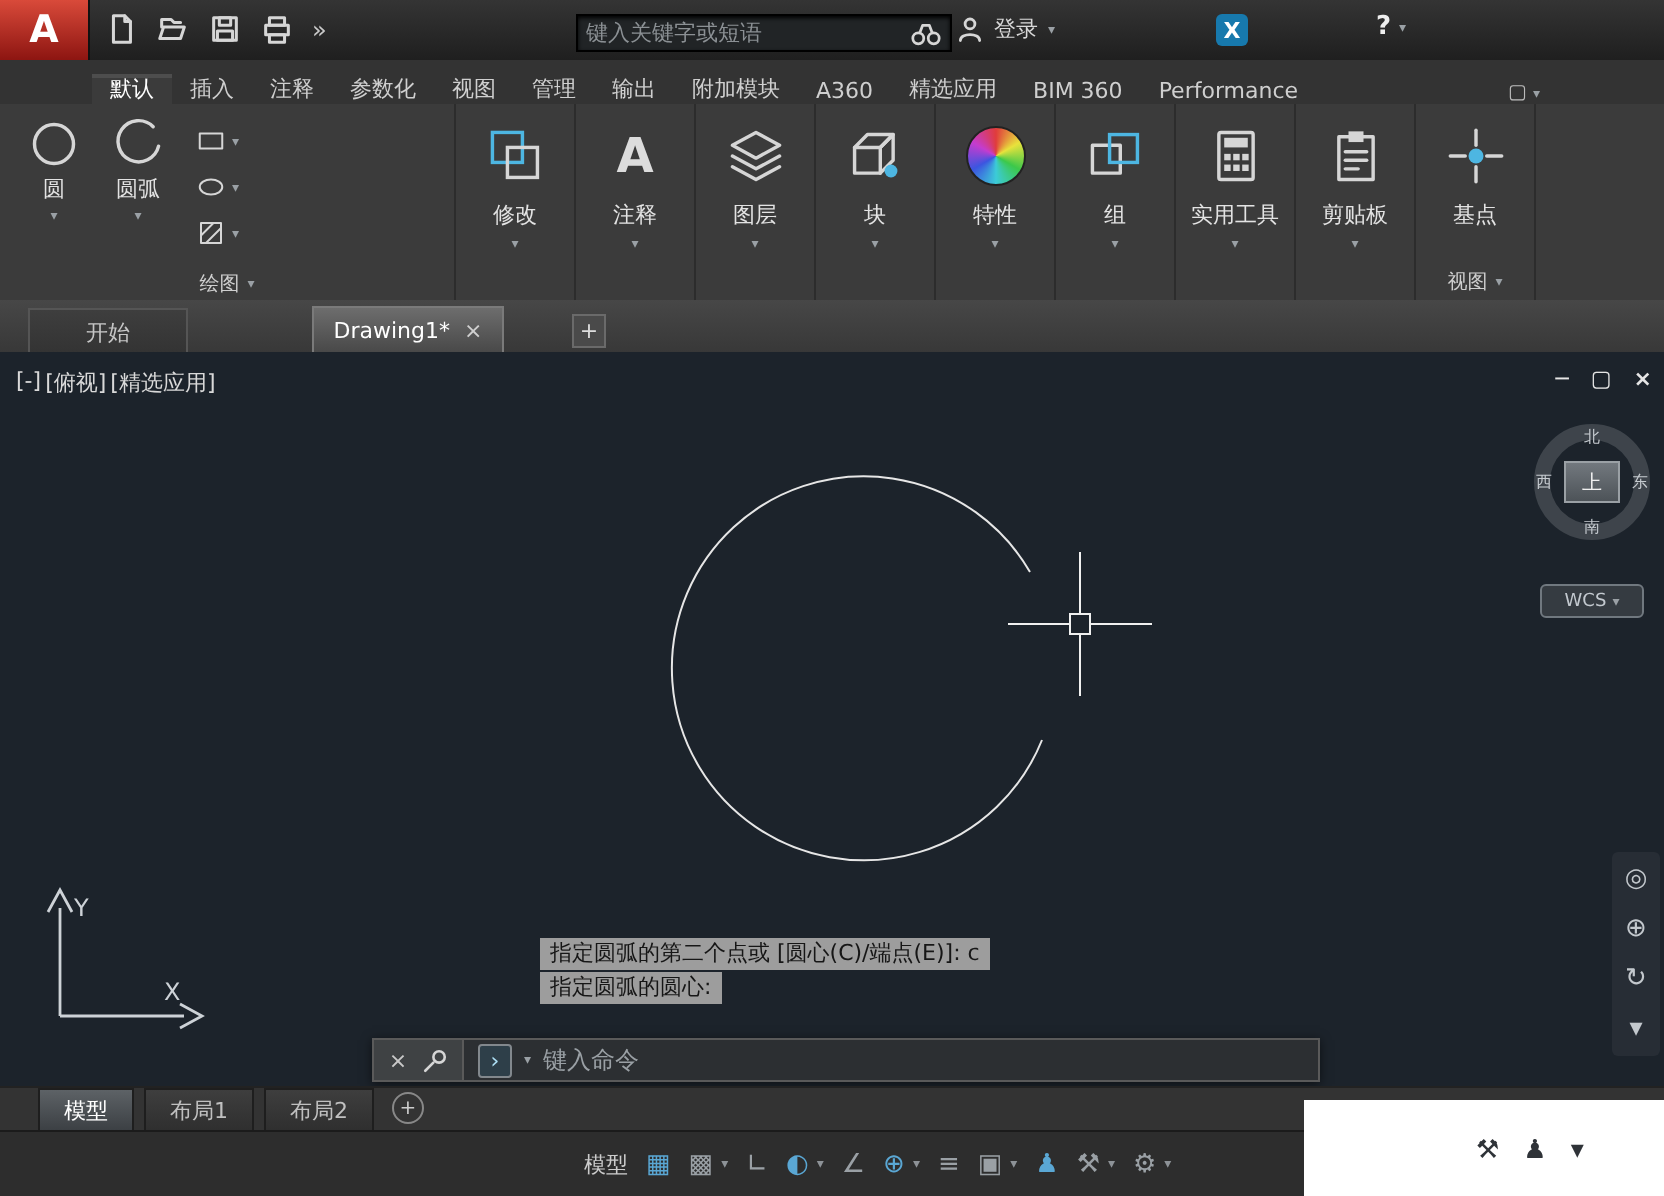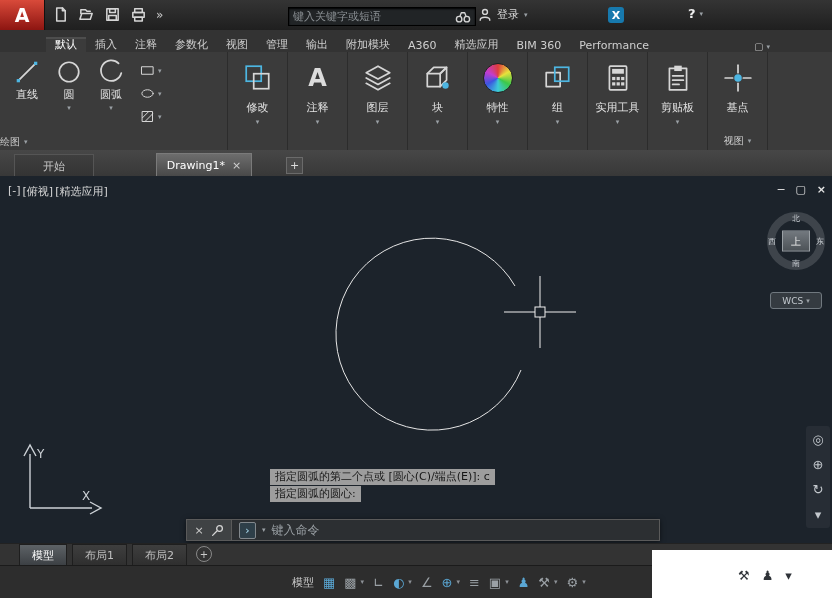--- a/index.html
+++ b/index.html
@@ -34,21 +34,21 @@
   
   .rbody{position:absolute;left:0;top:52px;right:0;height:98px;background:#3b3b3b;border-bottom:1px solid #272727;display:flex;}
   .ic{stroke:#d6d6d6;fill:none;stroke-width:1.6;stroke-linecap:round;stroke-linejoin:round;}
   .drawp{width:228px;position:relative;border-right:1px solid #2c2c2c;display:flex;padding:3px 0 16px 6px;box-sizing:border-box;}
   .tool{width:42px;display:flex;flex-direction:column;align-items:center;gap:2px;padding-top:4px;}
   .tool svg{width:26px;height:26px;}
   .tlbl{font-size:11px;color:#e3e3e3;white-space:nowrap;}
   .sgrid{display:flex;flex-direction:column;gap:8px;margin-left:8px;padding-top:8px;}
   .srowi{display:flex;align-items:center;gap:3px;}
   .srowi svg{width:15px;height:15px;}
-  .pstrip{position:absolute;left:0;right:0;bottom:0;height:16px;display:flex;align-items:center;justify-content:flex-start;gap:4px;
+  .pstrip{position:absolute;left:0;right:0;bottom:0;height:16px;display:flex;align-items:center;justify-content:center;gap:4px;
           font-size:10px;color:#cfcfcf;}
   .bigp{width:60px;position:relative;border-right:1px solid #2c2c2c;display:flex;flex-direction:column;align-items:center;
         padding-top:7px;gap:3px;box-sizing:border-box;}
   .bigp .bicon{height:38px;display:flex;align-items:center;justify-content:center;}
   .bigp svg{width:30px;height:30px;}
   .blbl{font-size:11px;color:#e3e3e3;white-space:nowrap;}
   .cwheel{width:28px;height:28px;border-radius:50%;background:conic-gradient(#e03c3c,#e8e23c,#3cc84a,#3ccbd8,#3c55e0,#c43ccf,#e03c3c);border:1px solid #222;}
   .bstrip{position:absolute;left:0;right:0;bottom:2px;display:flex;align-items:center;justify-content:center;gap:4px;font-size:10px;color:#cfcfcf;}
 
   
@@ -183,28 +183,20 @@
       <span>▢</span>
       <span class="dd">▾</span>
     </span>
   </div>
 
   <div class="rbody">
 
     <div class="drawp">
       <div class="tool">
         <svg viewBox="0 0 24 24">
-            <line class="ic" x1="4" y1="20" x2="20" y2="4"></line>
-            <rect x="2.5" y="18.5" width="3" height="3" fill="#4db6e2"></rect>
-            <rect x="18.5" y="2.5" width="3" height="3" fill="#4db6e2"></rect>
-          </svg>
-        <span class="tlbl">直线</span>
-      </div>
-      <div class="tool">
-        <svg viewBox="0 0 24 24">
             <circle class="ic" cx="12" cy="12" r="9"></circle>
           </svg>
         <span class="tlbl">圆</span>
         <span class="dd">▾</span>
       </div>
       <div class="tool">
         <svg viewBox="0 0 24 24">
             <path class="ic" d="M19 4 A9.5 9.5 0 1 0 21.5 13"></path>
           </svg>
         <span class="tlbl">圆弧</span>

